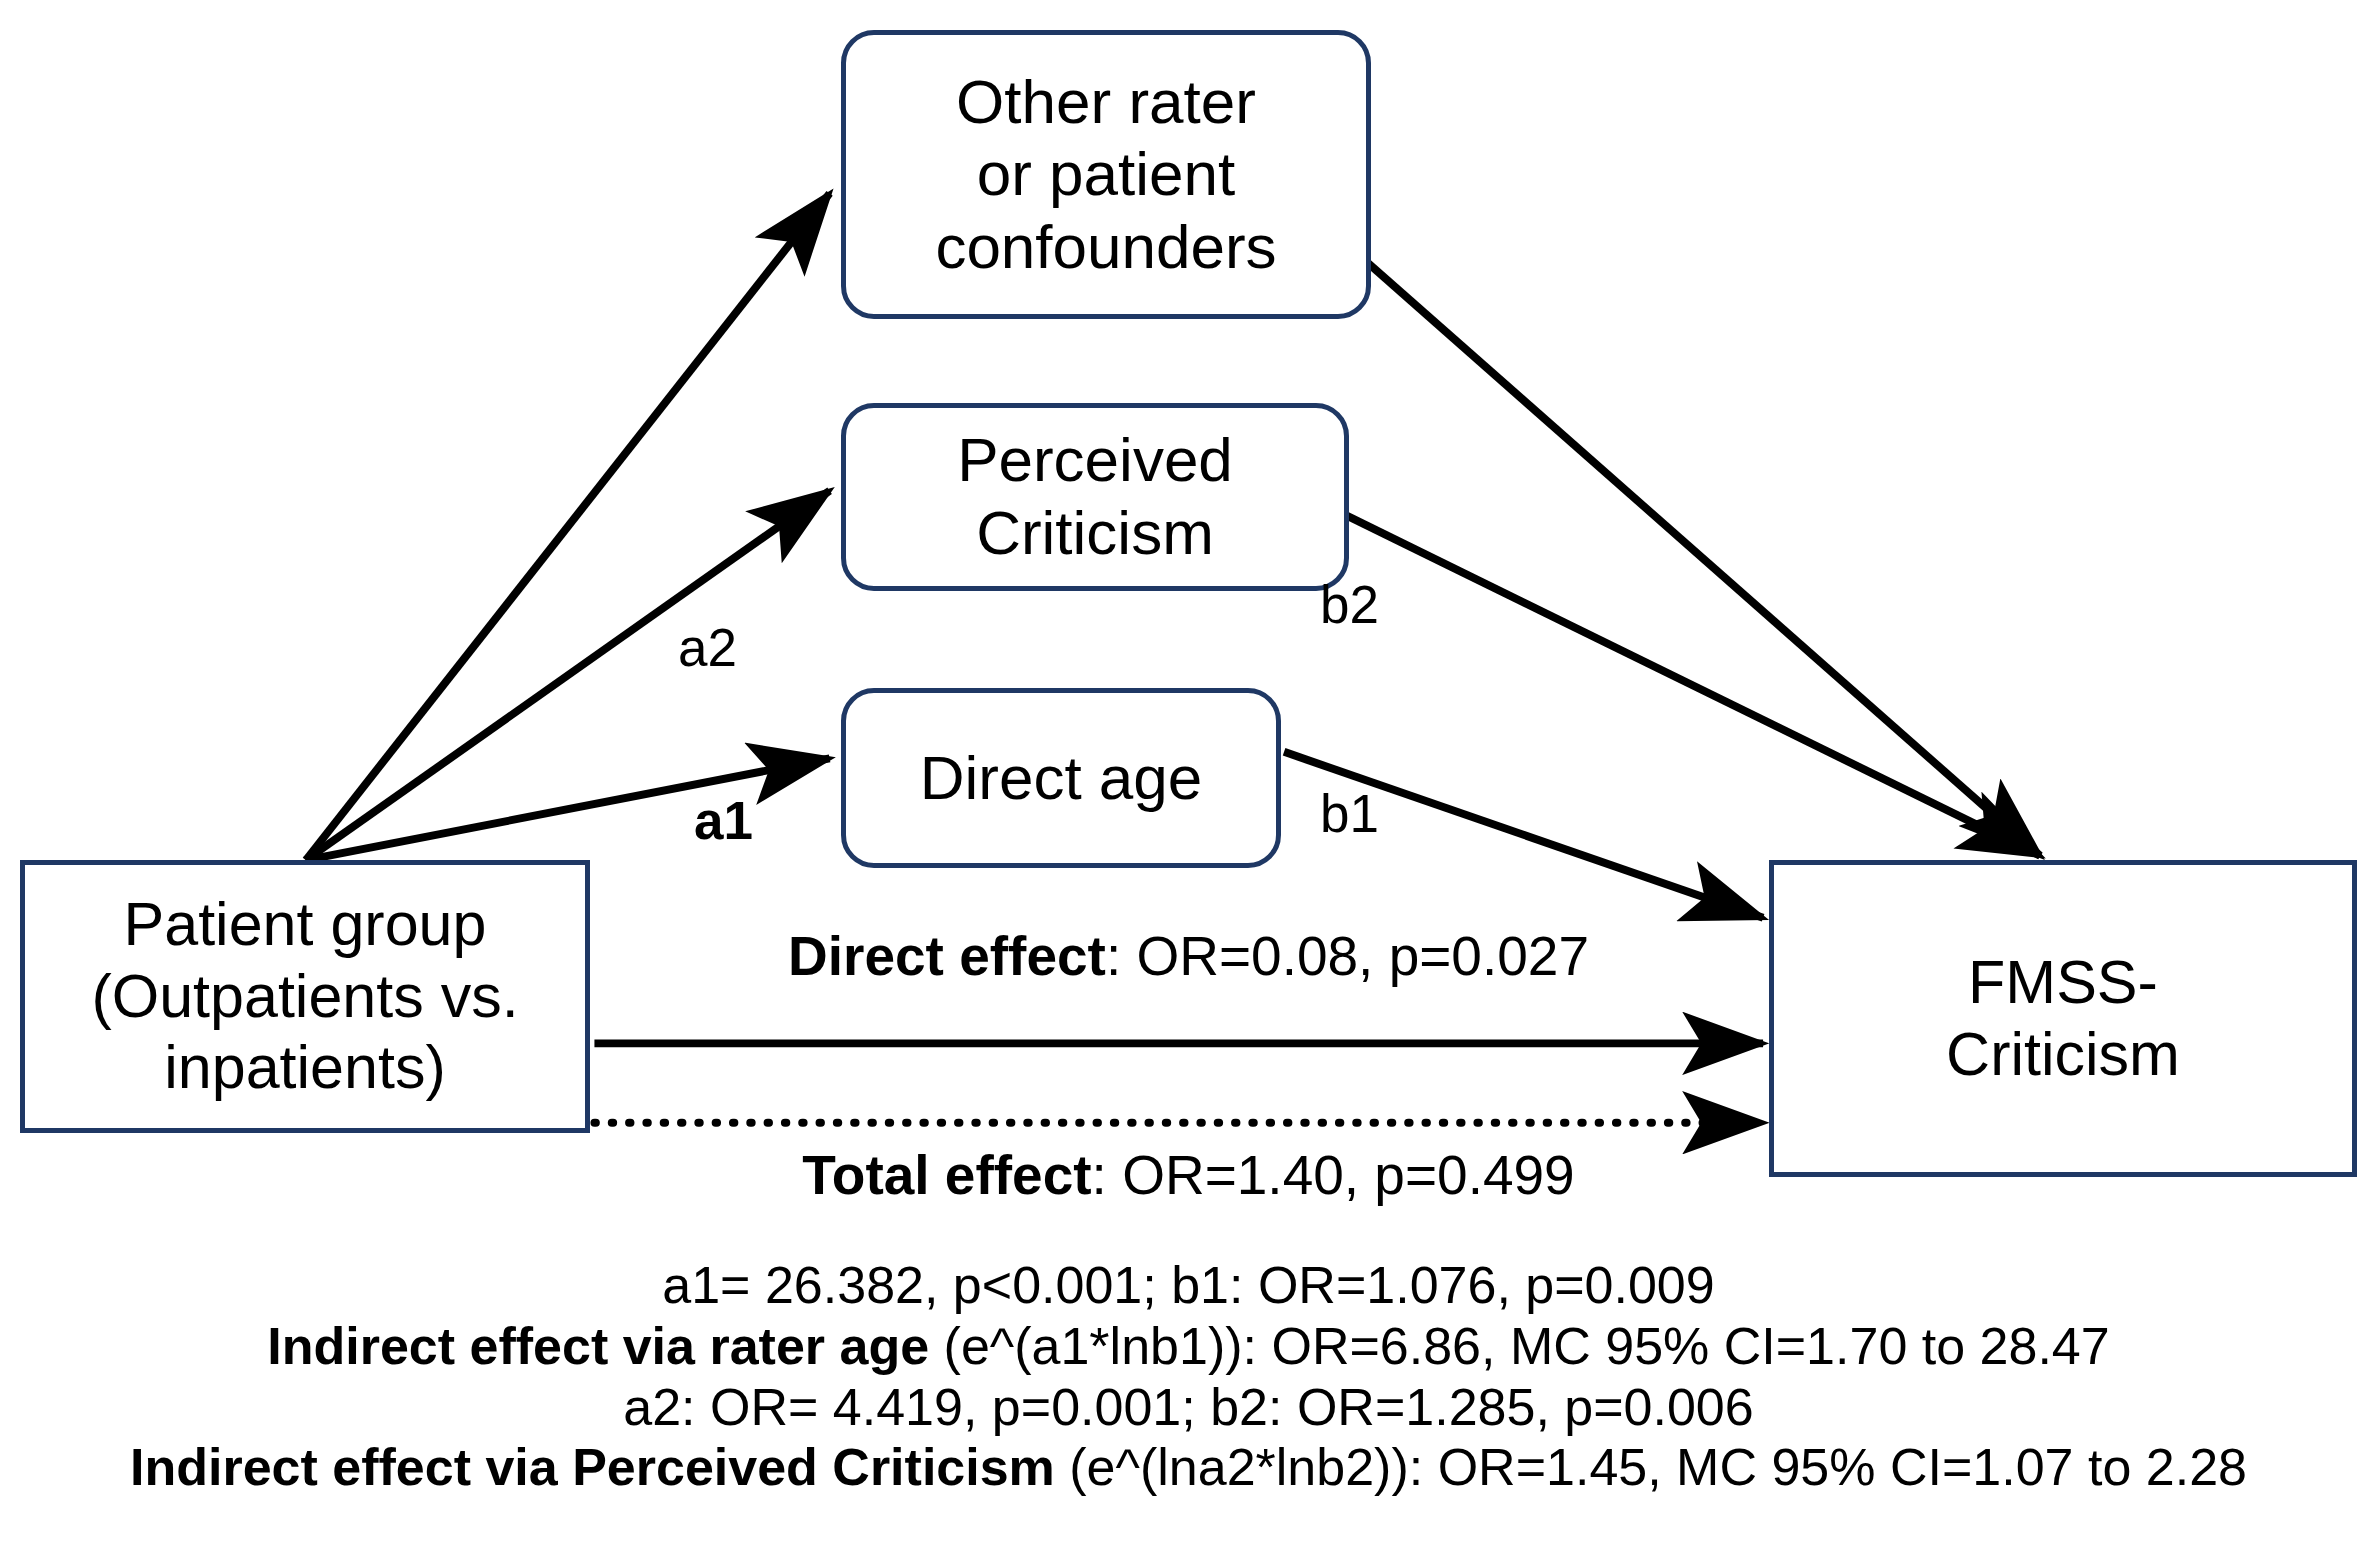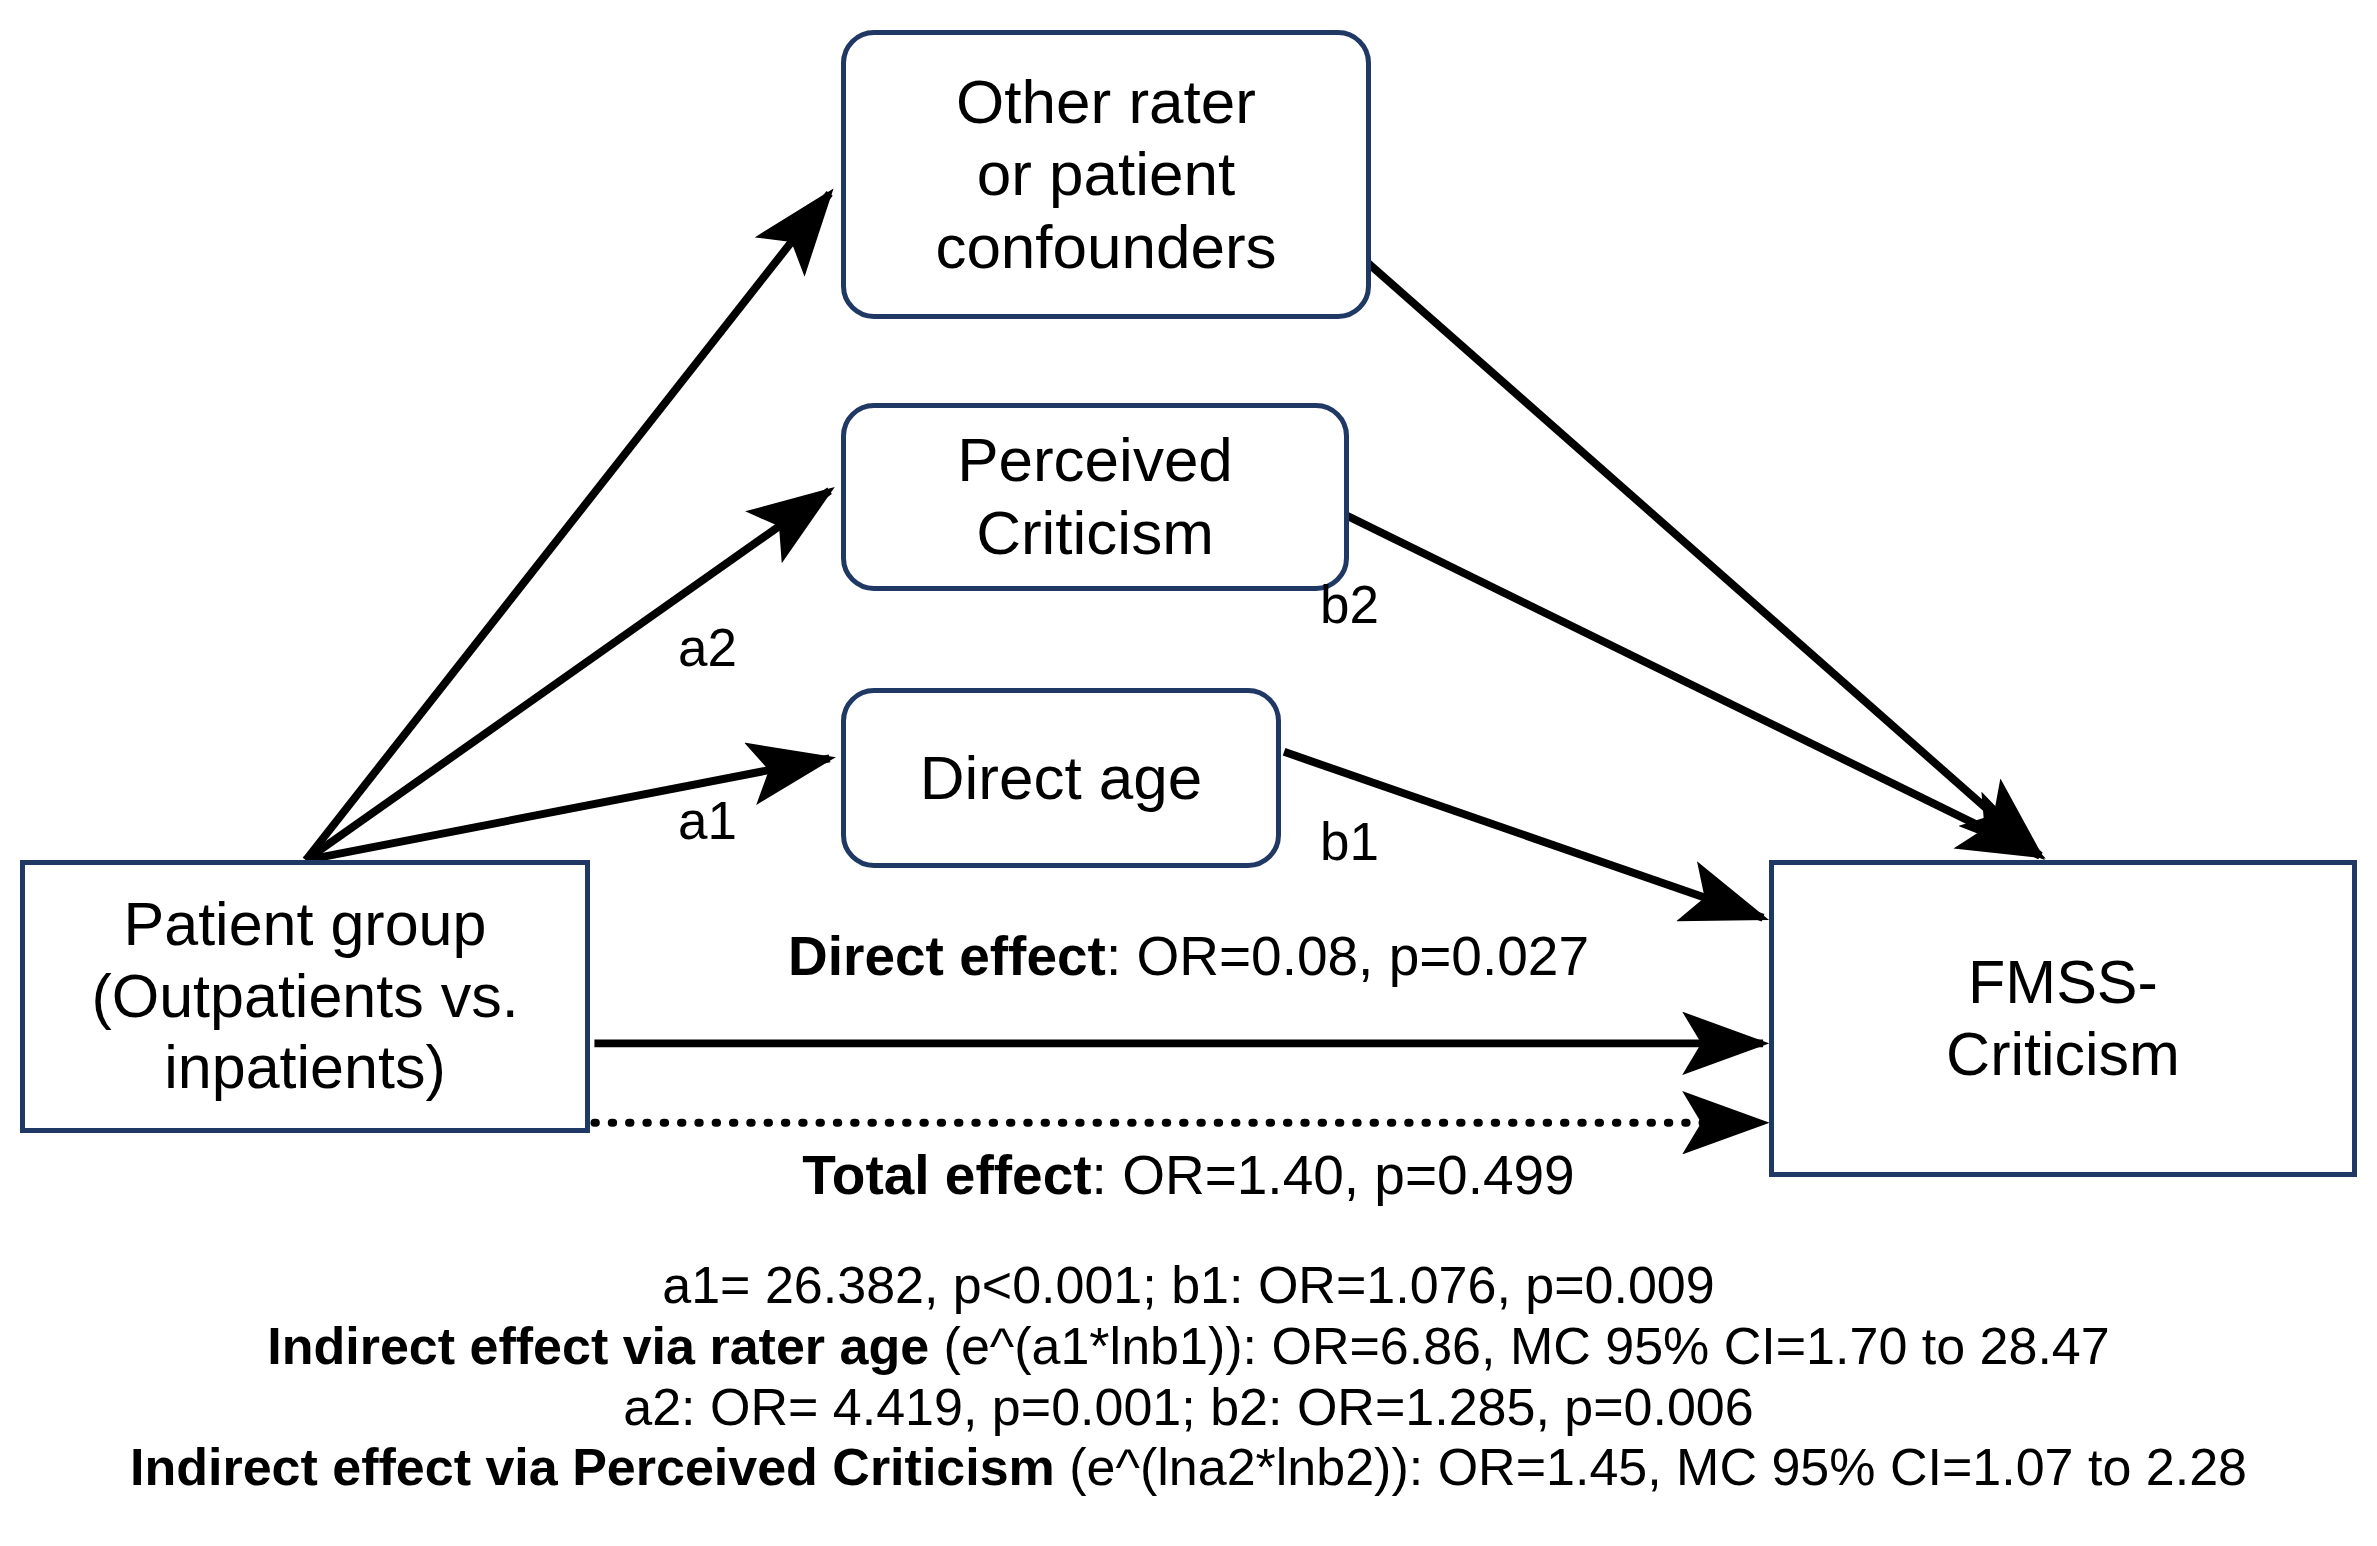--- a/index.html
+++ b/index.html
@@ -61,23 +61,23 @@
     font-size: 61px;
   }
 
   .path-label {
     position: absolute;
     color: #000000;
     font-size: 53px;
     white-space: nowrap;
   }
   #label-a2 { left: 678px; top: 617px; }
-  #label-a1 { left: 678px; top: 790px; }
+  #label-a1 { left: 694px; top: 790px; font-weight: bold; }
   #label-b2 { left: 1320px; top: 574px; }
-  #label-b1 { left: 1320px; top: 783px; margin-top: 28px; }
+  #label-b1 { left: 1320px; top: 783px; }
 
   .effect-line {
     position: absolute;
     width: 100%;
     text-align: center;
     font-size: 55px;
     color: #000000;
     white-space: nowrap;
   }
   #direct-effect-text { top: 924px; left: 0; }

